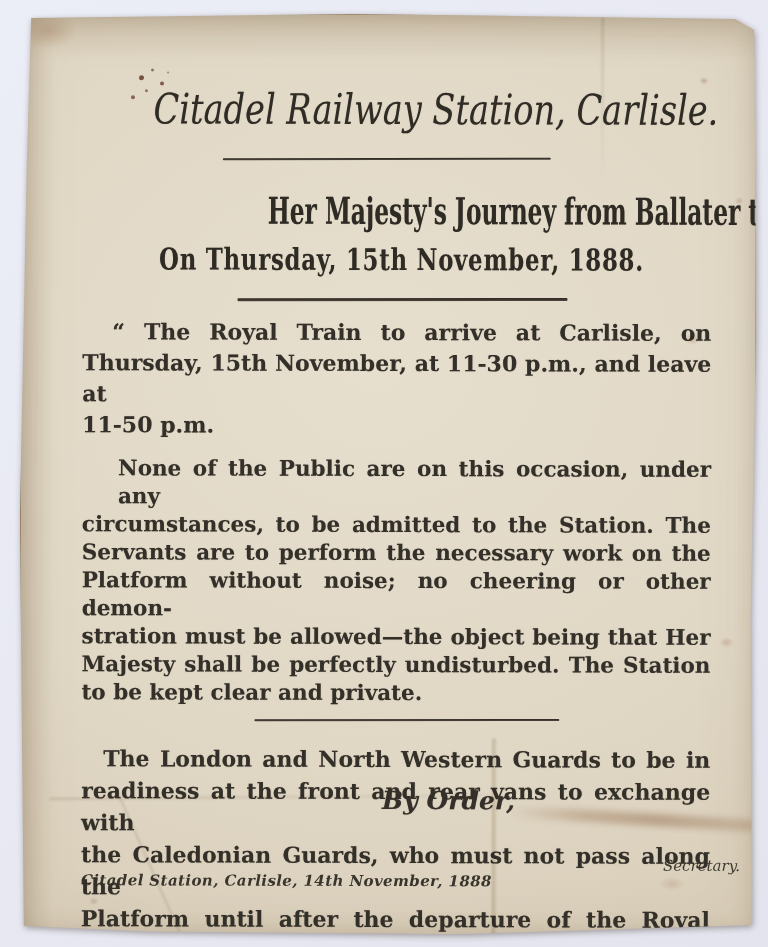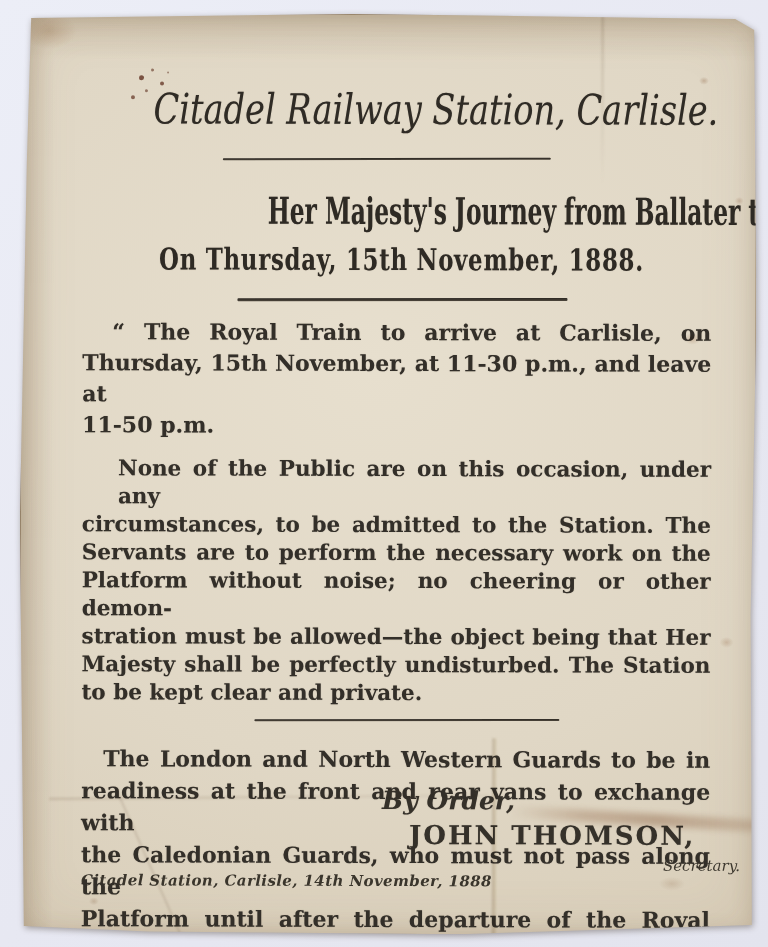--- a/index.html
+++ b/index.html
@@ -187,21 +187,20 @@
         <div class="para p3 ink">
           <div class="line ind22">The London and North Western Guards to be in</div>
           <div class="line">readiness at the front and rear vans to exchange with</div>
           <div class="line">the Caledonian Guards, who must not pass along the</div>
           <div class="line">Platform until after the departure of the Royal</div>
           <div class="line last">Train.</div>
         </div>
       </div>
 
       <div class="sig-by-order ink">By Order,</div>
-      <div class="sig-name ink">JOHN THOMSON,</div>
       <div class="sig-role">Secretary.</div>
       <div class="imprint">Citadel Station, Carlisle, 14th November, 1888</div>
 
       <div class="aging">
         <div class="edge-top-shade"></div>
         <div class="edge-left-shade"></div>
 
         <div class="smudge-tl"></div>
         <div class="speck" style="left:118px;top:62px;width:5px;height:5px;opacity:.8"></div>
         <div class="speck" style="left:130px;top:55px;width:3px;height:3px;opacity:.6"></div>

